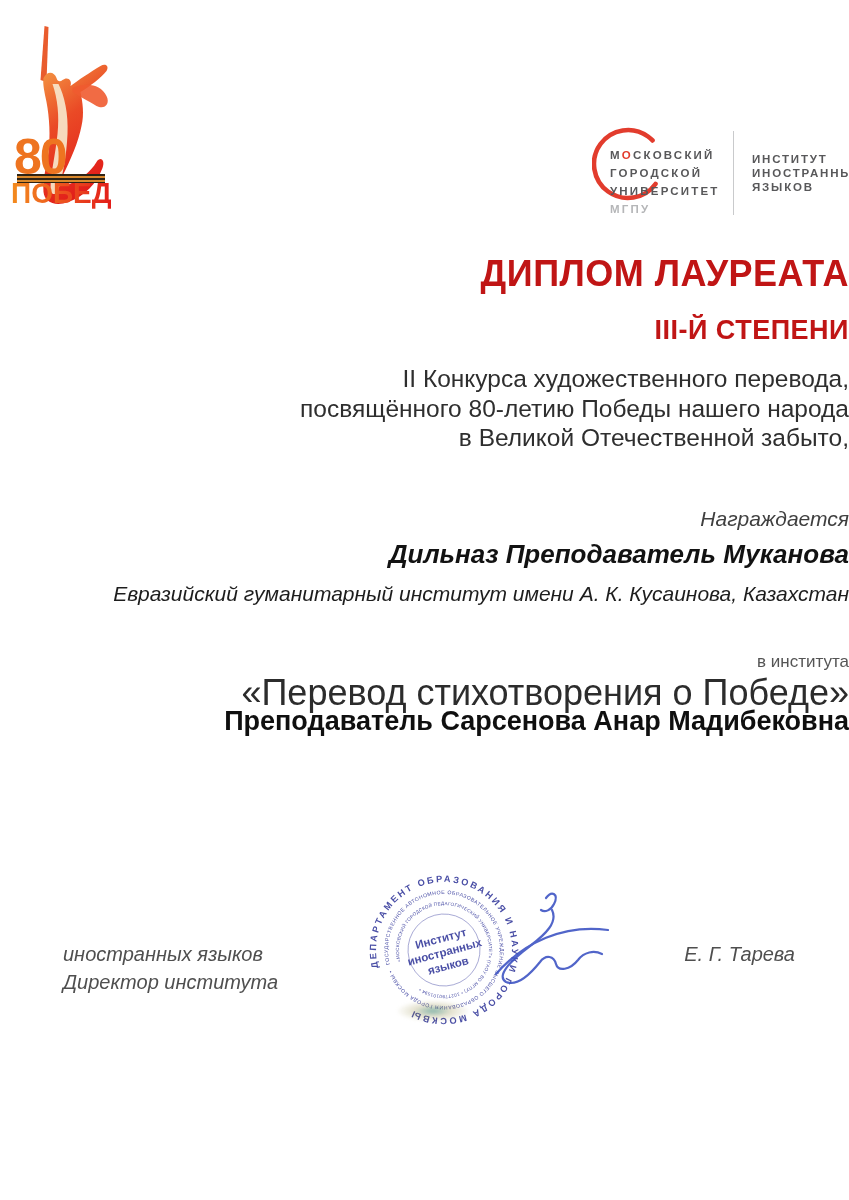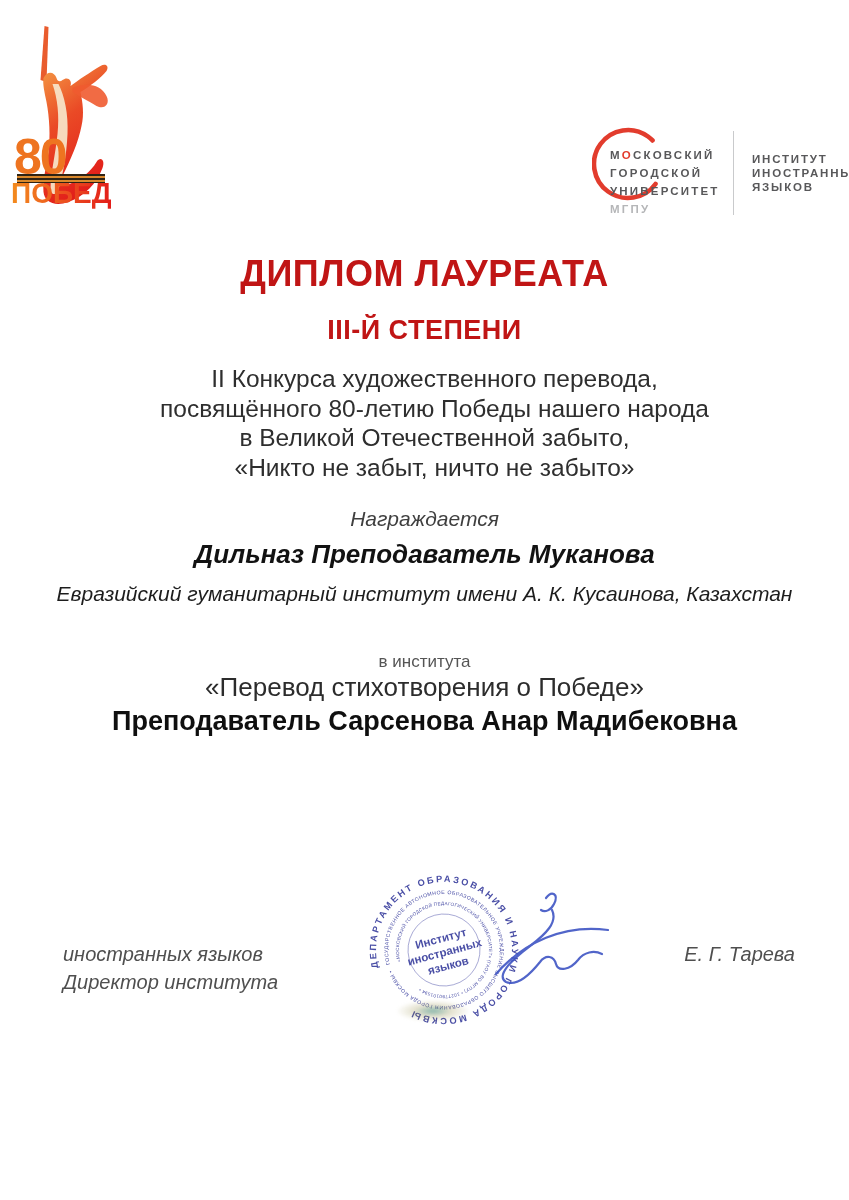--- a/index.html
+++ b/index.html
@@ -1,20 +1,20 @@
 <!DOCTYPE html>
 <html><head>
 <meta charset="utf-8">
 <style>
   * { margin:0; padding:0; box-sizing:border-box; }
   html,body { background:#fff; }
   body { font-family:"Liberation Sans","DejaVu Sans",sans-serif; }
   .page { position:relative; width:849px; height:1200px; margin:12px auto; background:#ffffff; overflow:hidden; }
   .abs { position:absolute; }
-  .ctr { left:0; width:849px; text-align:center; }
+  .ctr { left:0; width:849px; text-align:right; }
 
   
   .v80-num { left:14px; top:120px; font-size:50px; font-weight:800; color:#ee7420; letter-spacing:-2px; line-height:1; font-family:"Liberation Sans",sans-serif; }
   .v80-ribbon { left:17px; top:162px; width:88px; height:9px;
     background:repeating-linear-gradient(180deg,#2e2315 0 1.9px,#d9882b 1.9px 3.8px); }
   .v80-word { left:11px; top:167px; width:100px; font-size:28px; font-weight:800; line-height:1.05; letter-spacing:0px;
     background:linear-gradient(90deg,#f38c1e 0%,#ec4f1f 55%,#e31e1a 100%);
     -webkit-background-clip:text; background-clip:text; color:transparent; transform:scaleY(1.05); }
 
   
@@ -27,21 +27,21 @@
     line-height:14px; color:#58585a; }
 
   
   .title   { top:241px; font-size:36px; font-weight:800; letter-spacing:.5px; color:#c01515; }
   .degree  { top:303px; font-size:27px; font-weight:800; letter-spacing:.5px; color:#c01515; }
   .contest { top:352px; font-size:24.5px; font-weight:300; line-height:29.5px; color:#2e2e2e;padding-left:20px; }
   .awarded { top:495px; font-size:21px; font-style:italic; color:#3f3f3f; }
   .recipient { top:527px; font-size:26px; font-weight:bold; font-style:italic; color:#121212; }
   .affiliation { top:570px; font-size:21px; font-style:italic; color:#1d1d1d; }
   .nom-label { top:640px; font-size:17px; font-weight:300; color:#555; }
-  .nomination { top:660px; font-size:26px; font-weight:300; color:#2c2c2c; }
+  .nomination { top:660px; font-size:36px; font-weight:300; color:#2c2c2c; }
   .teacher { top:694px; font-size:27px; font-weight:bold; color:#0f0f0f; }
 
   
   .director { left:63px; top:928px; font-size:20px; font-style:italic; line-height:28px; color:#4f4f4f; }
   .signer { right:54px; top:931px; font-size:20px; font-style:italic; color:#4f4f4f; }
 
   .stamp-svg { left:352px; top:846px; opacity:.92; }
   .sig-svg { left:466px; top:860px; }
   .stamp-smudge { left:396px; top:988px; width:74px; height:22px; border-radius:50%;
     background:radial-gradient(closest-side, rgba(44,124,104,.55), rgba(148,138,62,.25), rgba(255,255,255,0));
@@ -99,21 +99,20 @@
     </div>
   </div>
 
   <div class="abs ctr title">ДИПЛОМ ЛАУРЕАТА</div>
   <div class="abs ctr degree">III-Й СТЕПЕНИ</div>
 
   <div class="abs ctr contest">
     <div>II Конкурса художественного перевода,</div>
     <div>посвящённого 80-летию Победы нашего народа</div>
     <div>в Великой Отечественной забыто,</div>
-    <div>«Никто не забыт, ничто не забыто»</div>
   </div>
 
   <div class="abs ctr awarded">Награждается</div>
   <div class="abs ctr recipient">Дильназ Преподаватель Муканова</div>
   <div class="abs ctr affiliation">Евразийский гуманитарный институт имени А. К. Кусаинова, Казахстан</div>
 
   <div class="abs ctr nom-label">в института</div>
   <div class="abs ctr nomination">«Перевод стихотворения о Победе»</div>
   <div class="abs ctr teacher">Преподаватель Сарсенова Анар Мадибековна</div>
 

